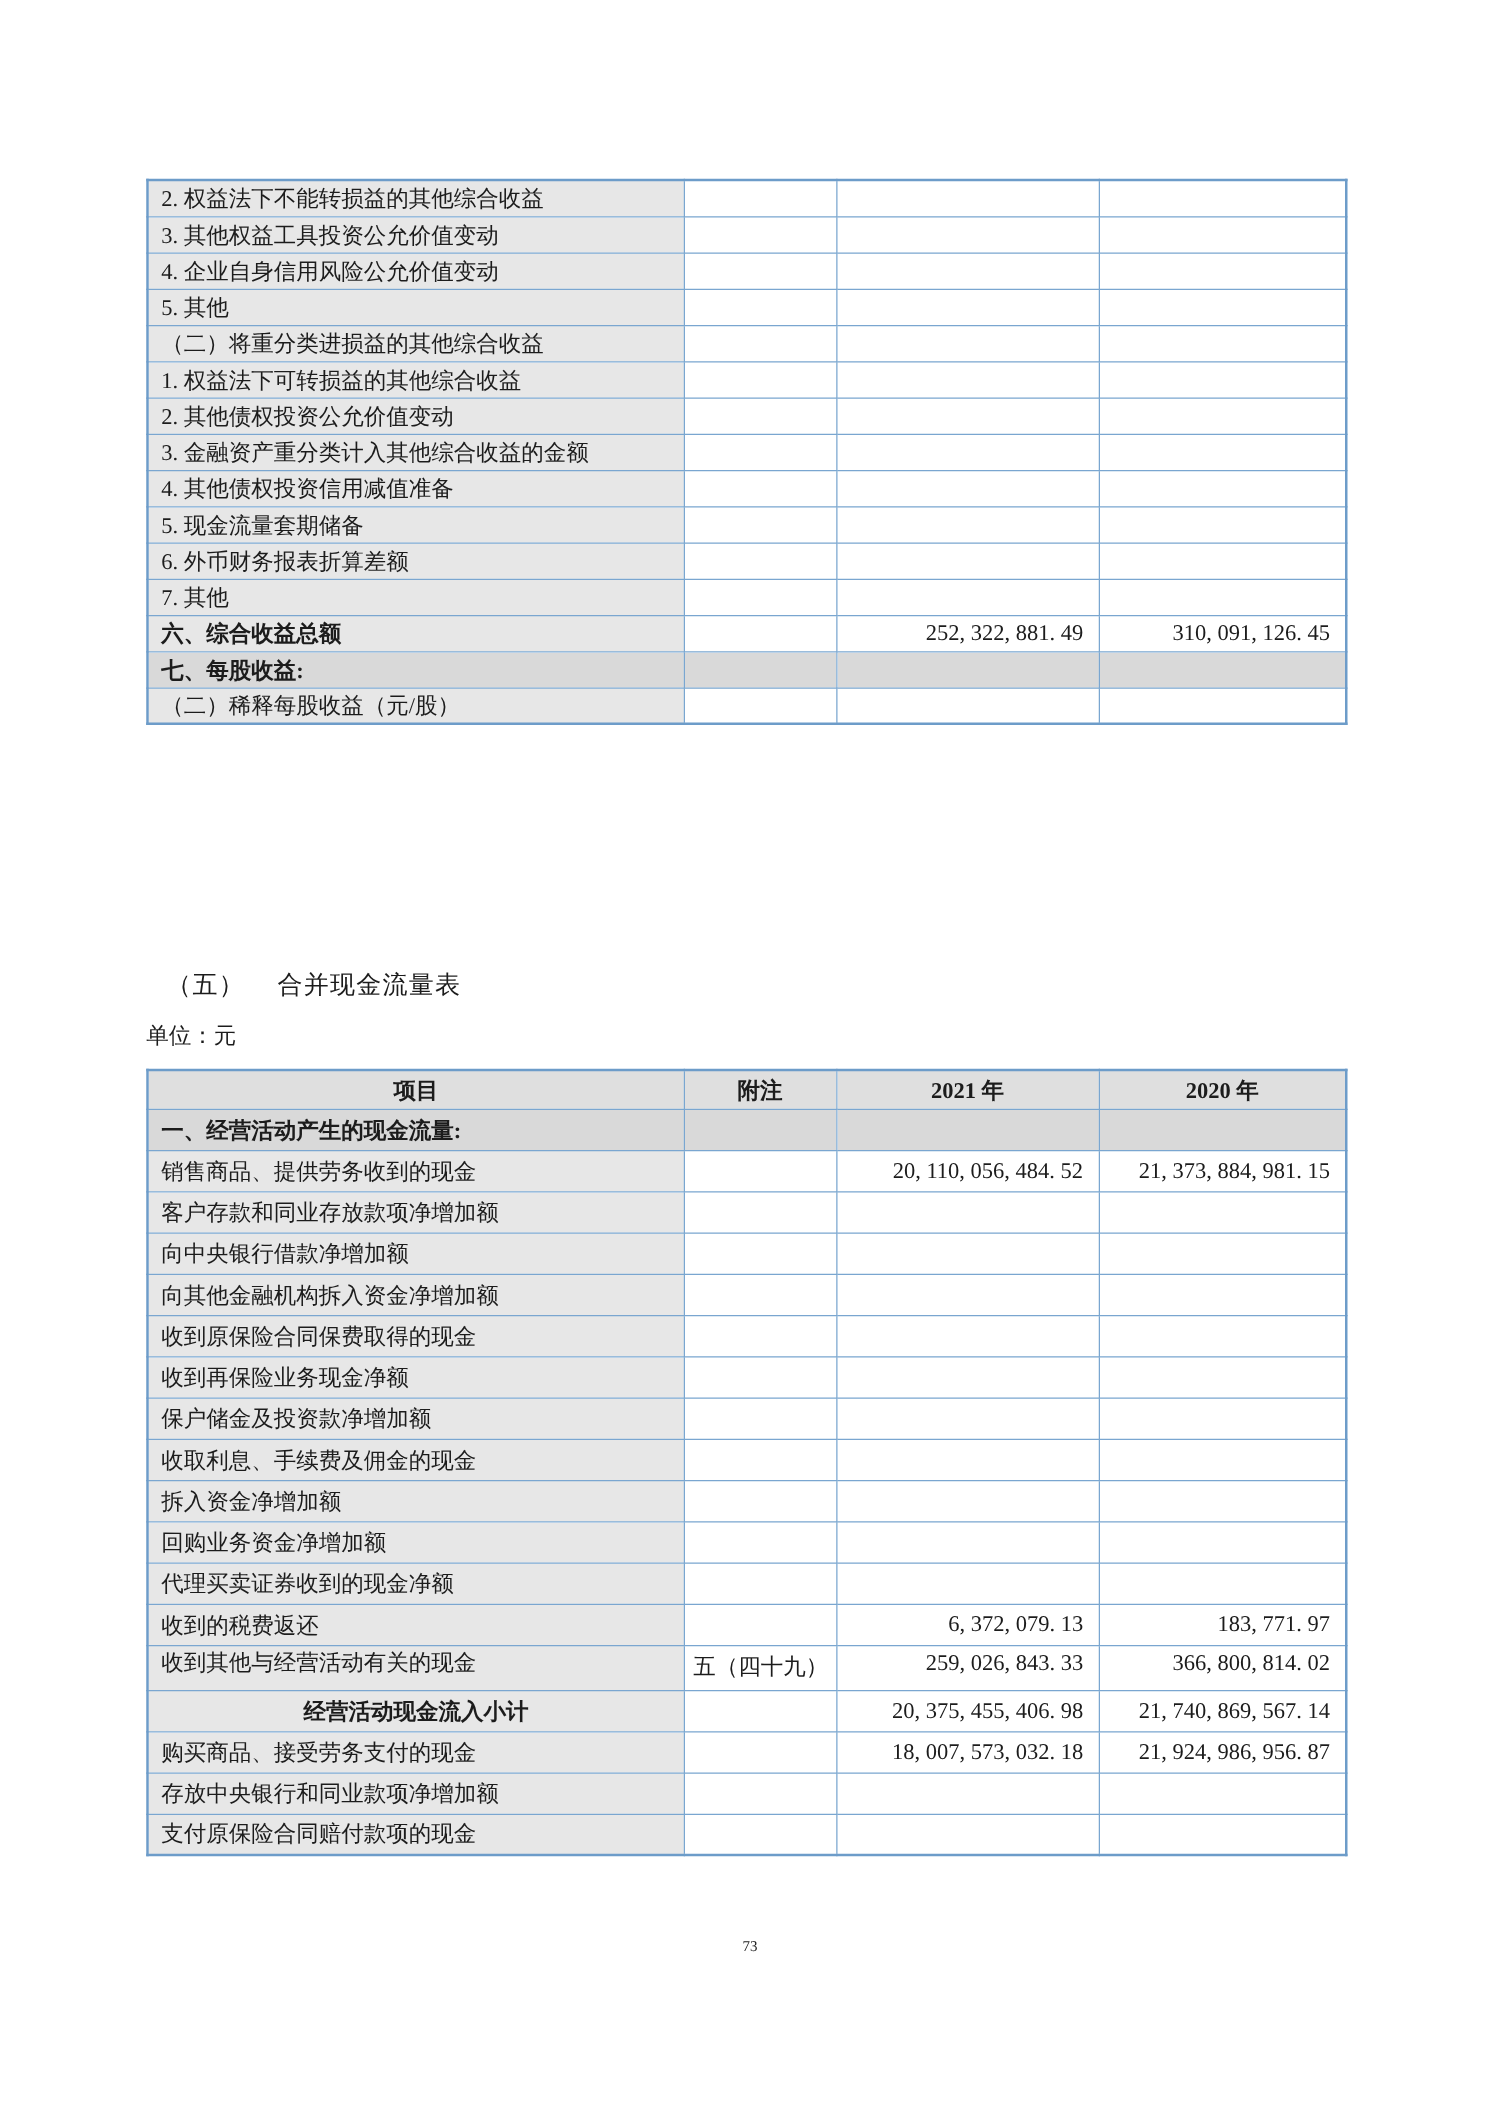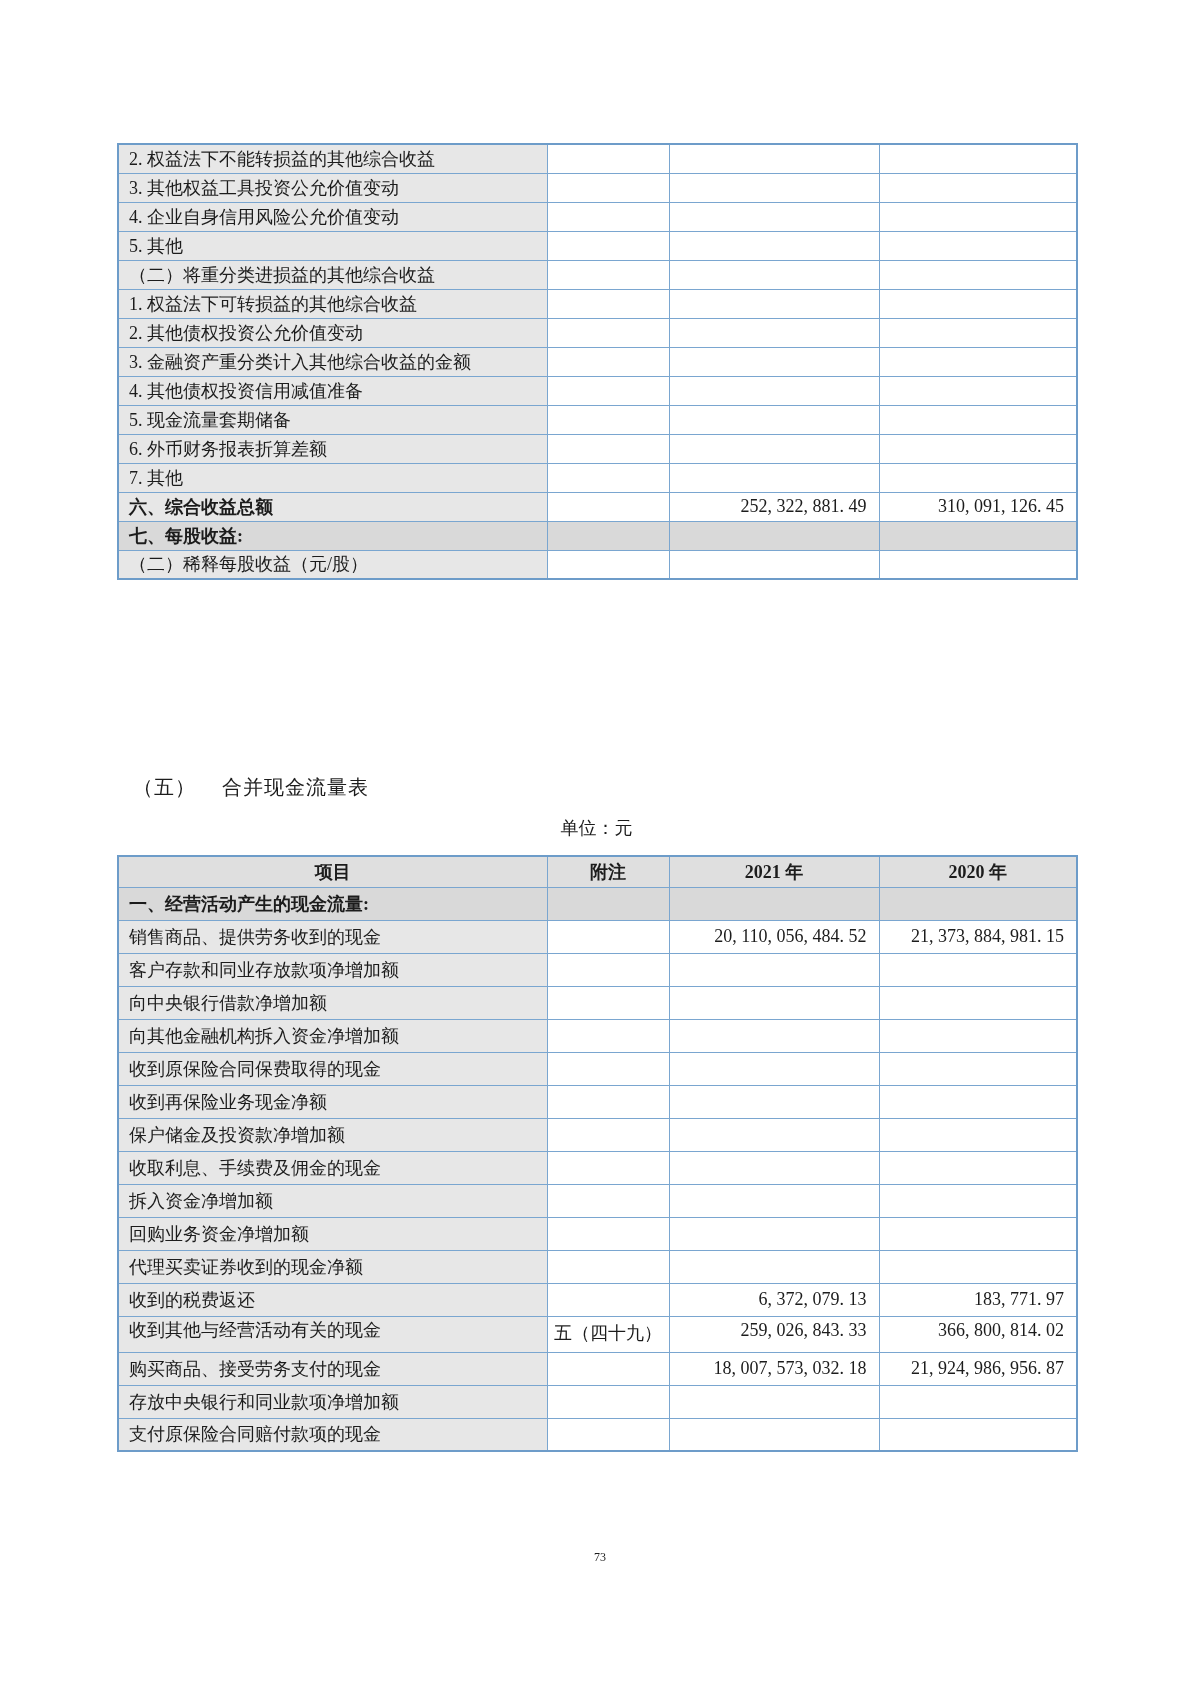--- a/index.html
+++ b/index.html
@@ -28,38 +28,38 @@
     border:1px solid var(--border);
     height:29px;
     vertical-align:middle;
     overflow:hidden;
     font-weight:normal;
   }
   table{border:2px solid var(--border-outer);}
   #cashflow-table td{height:33px;}
   #cashflow-table th{height:31px;text-align:center;}
   .c-label{background:var(--gray-label);text-align:left;padding:1px 10px;}
-  .c-note{background:#ffffff;text-align:center;padding:1px 6px;line-height:1.45;}
+  .c-note{background:#ffffff;text-align:right;padding:1px 6px;line-height:1.45;}
   .c-val{background:#ffffff;text-align:right;padding:1px 12px;}
   th{background:var(--gray-header);text-align:center;font-weight:bold;padding:1px 6px;}
   tr.gray-row .c-label,tr.gray-row .c-note,tr.gray-row .c-val{background:var(--gray-row);}
   tr.bold-row .c-label{font-weight:bold;}
   tr.subtotal .c-label{font-weight:bold;text-align:center;}
   tr.tall td{height:60px;}
   tr.tall .c-label{vertical-align:bottom;padding-bottom:10px;}
   tr.tall .c-note{vertical-align:top;padding-top:3px;}
   tr.tall .c-val{vertical-align:top;padding-top:3px;}
   .section-title{
     position:absolute;left:133px;top:774px;
     font-size:20px;font-weight:normal;letter-spacing:1px;
   }
   .section-title .title-text{margin-left:26px;}
   .unit-label{
     position:absolute;left:117px;top:816px;width:959px;
-    text-align:center;font-size:18px;
+    text-align:left;font-size:18px;
   }
   .page-number{
     position:absolute;left:0;top:1550px;width:1200px;
     text-align:center;font-size:12px;
   }
 </style>
 </head>
 <body>
 
 <table id="income-table">
@@ -260,20 +260,26 @@
       <td class="c-note"></td>
       <td class="c-val">6, 372, 079. 13</td>
       <td class="c-val">183, 771. 97</td>
     </tr>
     <tr class="tall">
       <td class="c-label">收到其他与经营活动有关的现金</td>
       <td class="c-note">五（四十九）</td>
       <td class="c-val">259, 026, 843. 33</td>
       <td class="c-val">366, 800, 814. 02</td>
     </tr>
+    <tr class="subtotal">
+      <td class="c-label">经营活动现金流入小计</td>
+      <td class="c-note"></td>
+      <td class="c-val">20, 375, 455, 406. 98</td>
+      <td class="c-val">21, 740, 869, 567. 14</td>
+    </tr>
     <tr>
       <td class="c-label">购买商品、接受劳务支付的现金</td>
       <td class="c-note"></td>
       <td class="c-val">18, 007, 573, 032. 18</td>
       <td class="c-val">21, 924, 986, 956. 87</td>
     </tr>
     <tr>
       <td class="c-label">存放中央银行和同业款项净增加额</td>
       <td class="c-note"></td>
       <td class="c-val"></td>

